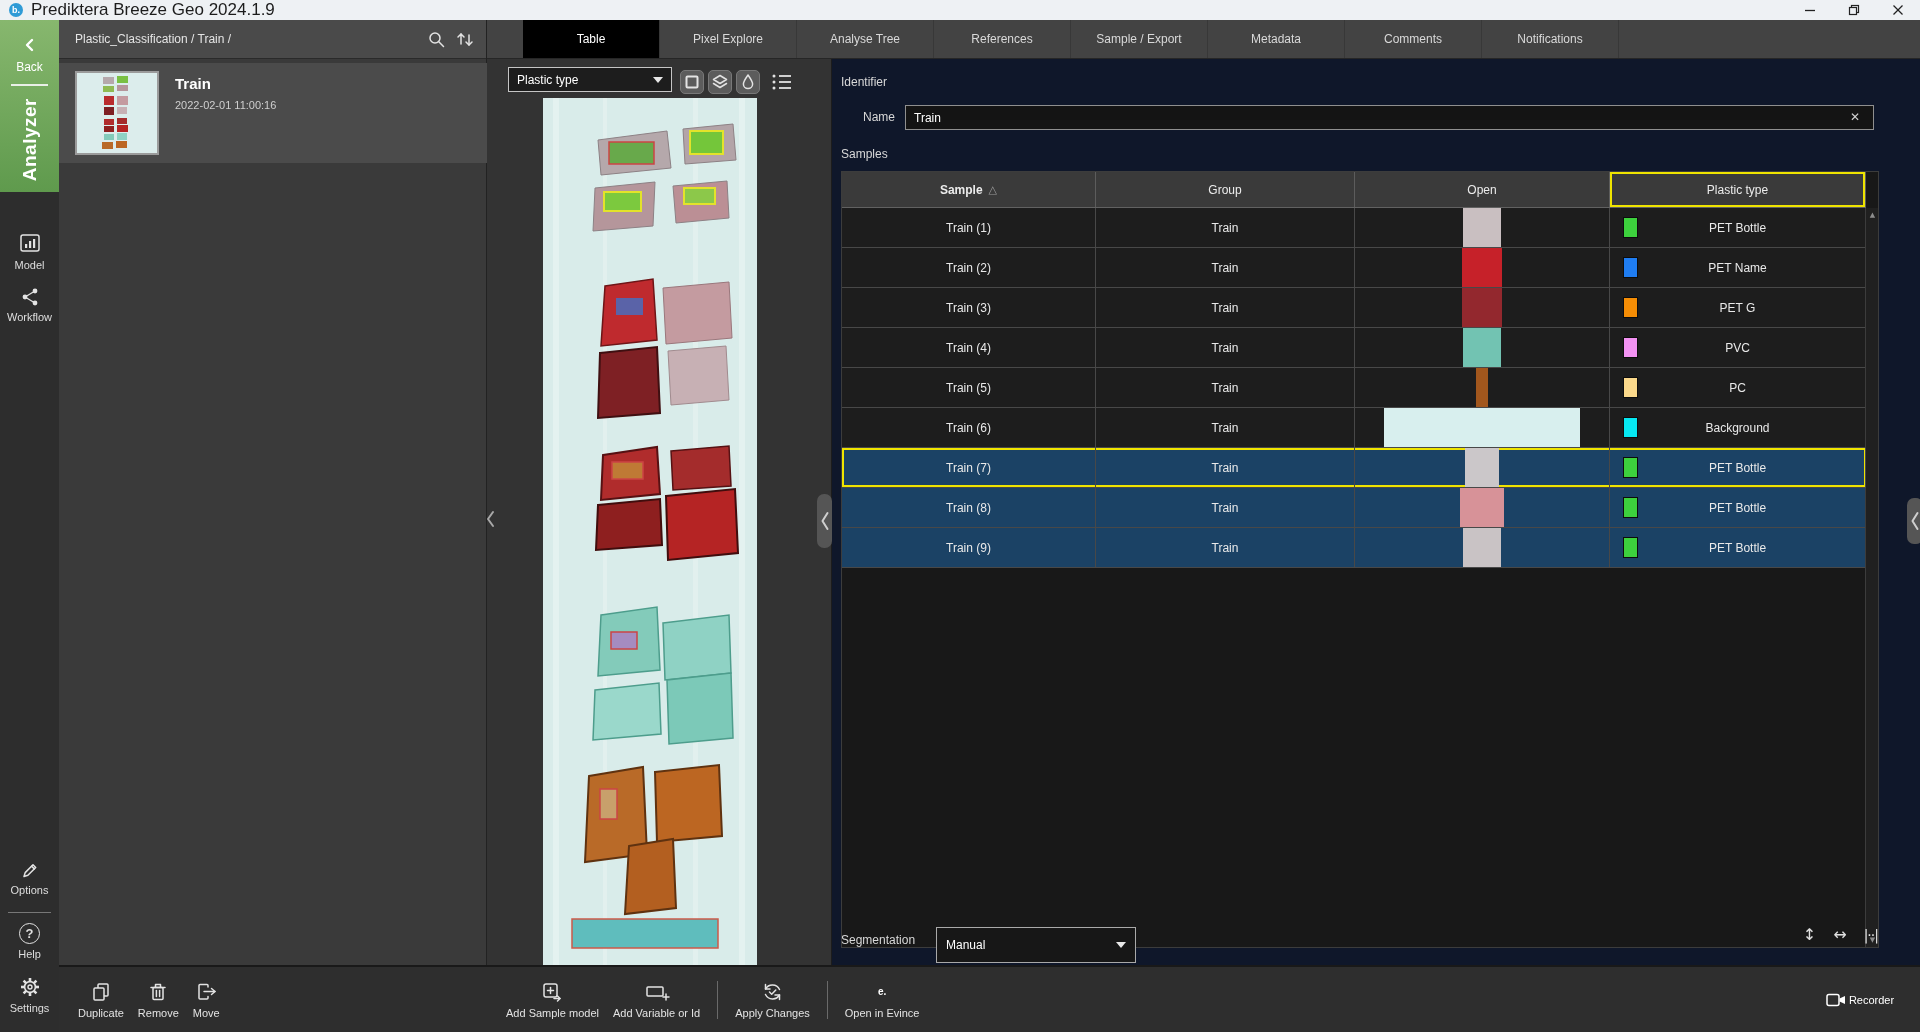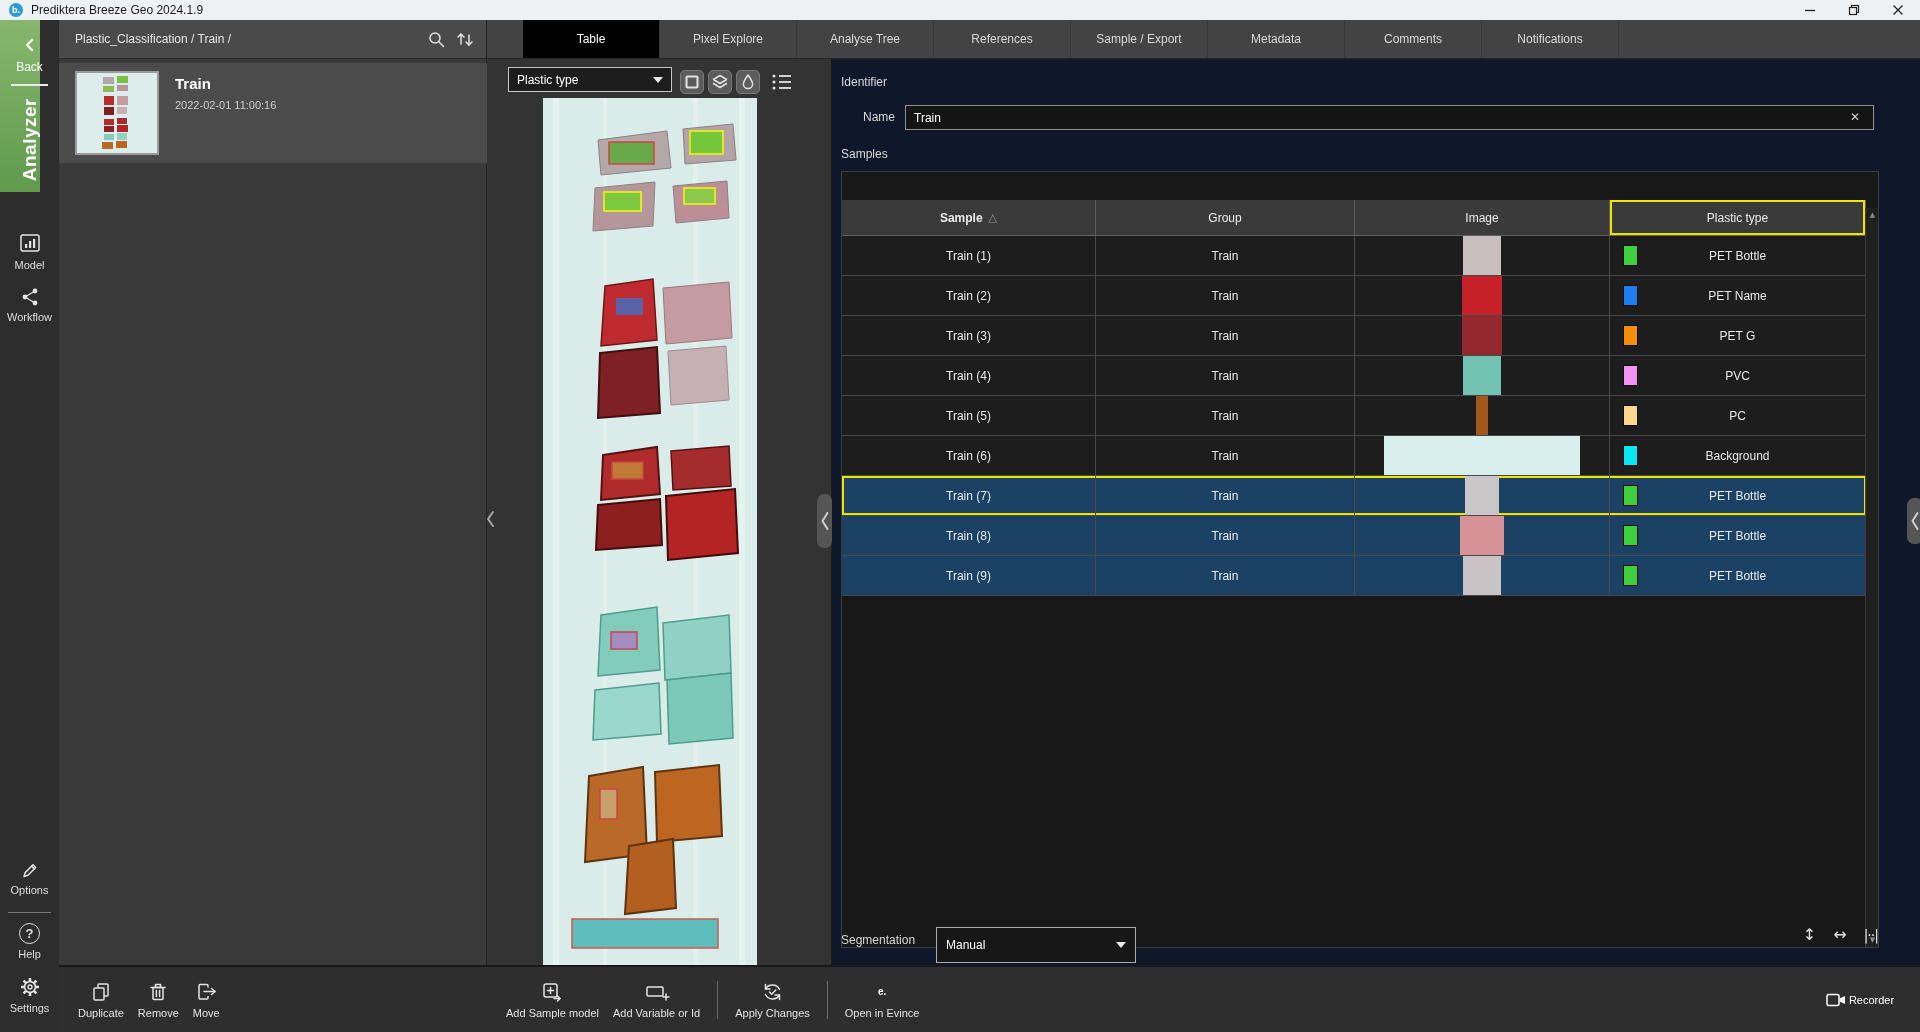--- a/index.html
+++ b/index.html
@@ -9,27 +9,27 @@
         background:#2b2b2b;-webkit-font-smoothing:antialiased;}
   svg{display:block;}
   .ico{stroke:#e3e3e3;fill:none;stroke-width:1.5;stroke-linecap:round;stroke-linejoin:round;}
 
   
   .titlebar{position:absolute;left:0;top:0;width:1920px;height:20px;background:#eef1f4;
             display:flex;align-items:center;color:#1c1c1c;}
   .app-badge{width:14px;height:14px;border-radius:50%;background:#2f9bd6;color:#fff;
              font-size:9px;font-weight:bold;display:flex;align-items:center;justify-content:center;
              margin:0 8px 0 9px;}
-  .win-title{font-size:12px;}
+  .win-title{font-size:17px;}
   .win-controls{margin-left:auto;display:flex;align-items:center;height:100%;}
   .win-btn{width:44px;height:100%;display:flex;align-items:center;justify-content:center;color:#222;}
 
   
   .sidebar{position:absolute;left:0;top:20px;width:59px;bottom:0;background:#2d2d2d;}
-  .sb-green{position:absolute;left:0;top:0;width:40px;height:172px;
+  .sb-green{position:absolute;left:0;top:0;width:59px;height:172px;
             background:linear-gradient(#87b76e,#5f9a4d);}
   .sb-back-ch{position:absolute;left:0;top:18px;width:59px;display:flex;justify-content:center;}
   .sb-back-lbl{position:absolute;left:0;top:40px;width:59px;text-align:center;color:#fff;font-size:12px;}
   .sb-divider{position:absolute;left:11px;top:64px;width:37px;height:2px;background:#e9efe7;}
   .sb-analyzer{position:absolute;left:0;top:72px;width:59px;height:96px;display:flex;align-items:center;justify-content:center;}
   .sb-analyzer span{writing-mode:vertical-rl;transform:rotate(180deg);color:#fff;font-weight:bold;font-size:19px;letter-spacing:.5px;}
   .side-item{position:absolute;left:0;width:59px;display:flex;flex-direction:column;align-items:center;gap:4px;color:#dedede;font-size:11px;}
   .sb-bottom-div{position:absolute;left:8px;width:43px;height:1px;background:#777;}
 
   
@@ -64,21 +64,21 @@
   
   .right-panel{position:absolute;left:832px;top:59px;right:0;bottom:67px;background:#0f172a;}
   .sec-label{position:absolute;color:#d8d8d8;font-size:12px;}
   .name-row-label{position:absolute;left:18px;top:51px;width:45px;text-align:right;color:#d8d8d8;}
   .name-input{position:absolute;left:73px;top:46px;width:969px;height:25px;background:#141414;
               border:1px solid #8f8f8f;color:#fff;font-size:12px;font-family:"Liberation Sans",sans-serif;
               padding:0 26px 0 8px;outline:none;}
   .name-clear{position:absolute;left:1018px;top:51px;color:#d2d2d2;font-family:"DejaVu Sans",sans-serif;font-size:12px;cursor:default;}
 
   .table-wrap{position:absolute;left:9px;top:112px;width:1038px;height:777px;background:#181818;border:1px solid #3c3c3c;}
-  .tgrid{position:absolute;left:0;top:0;width:1024px;margin-top:28px;}
+  .tgrid{position:absolute;left:0;top:0;width:1024px;}
   .thead{display:flex;height:36px;background:#3a3a3a;border-bottom:1px solid #616161;}
   .th{display:flex;align-items:center;justify-content:center;color:#ececec;border-right:1px solid #5c5c5c;}
   .th.c-type{box-shadow:inset 0 0 0 2px #efe400;}
   .sort-tri{color:#9b9b9b;font-size:11px;margin-left:6px;font-family:"DejaVu Sans",sans-serif;}
   .trow{display:flex;height:40px;background:#1d1d1d;border-bottom:1px solid #484848;position:relative;}
   .trow.selected{background:#1b4265;}
   .trow.highlighted{box-shadow:inset 0 0 0 2px #efe400;z-index:2;}
   .tcell{display:flex;align-items:center;justify-content:center;color:#e9e9e9;border-right:1px solid #484848;position:relative;}
   .c-sample{width:254px;} .c-group{width:259px;} .c-image{width:255px;} .c-type{width:256px;}
   .row-image{height:39px;}
@@ -343,21 +343,21 @@
     <div class="sec-label" style="left:9px;top:88px">Samples</div>
 
     <div class="table-wrap">
       <div class="tgrid">
         <div class="thead">
           <div class="th c-sample">
             <b>Sample</b>
               <span class="sort-tri">△</span>
           </div>
           <div class="th c-group">Group</div>
-          <div class="th c-image">Image</div>
+          <div class="th c-image">Open</div>
           <div class="th c-type">Plastic type</div>
         </div>
         <div>
             <div class="trow">
               <div class="tcell c-sample">Train (1)</div>
               <div class="tcell c-group">Train</div>
               <div class="tcell c-image">
                 <div class="row-image" style="width: 38px; background: rgb(201, 191, 193);"></div>
               </div>
               <div class="tcell c-type">

